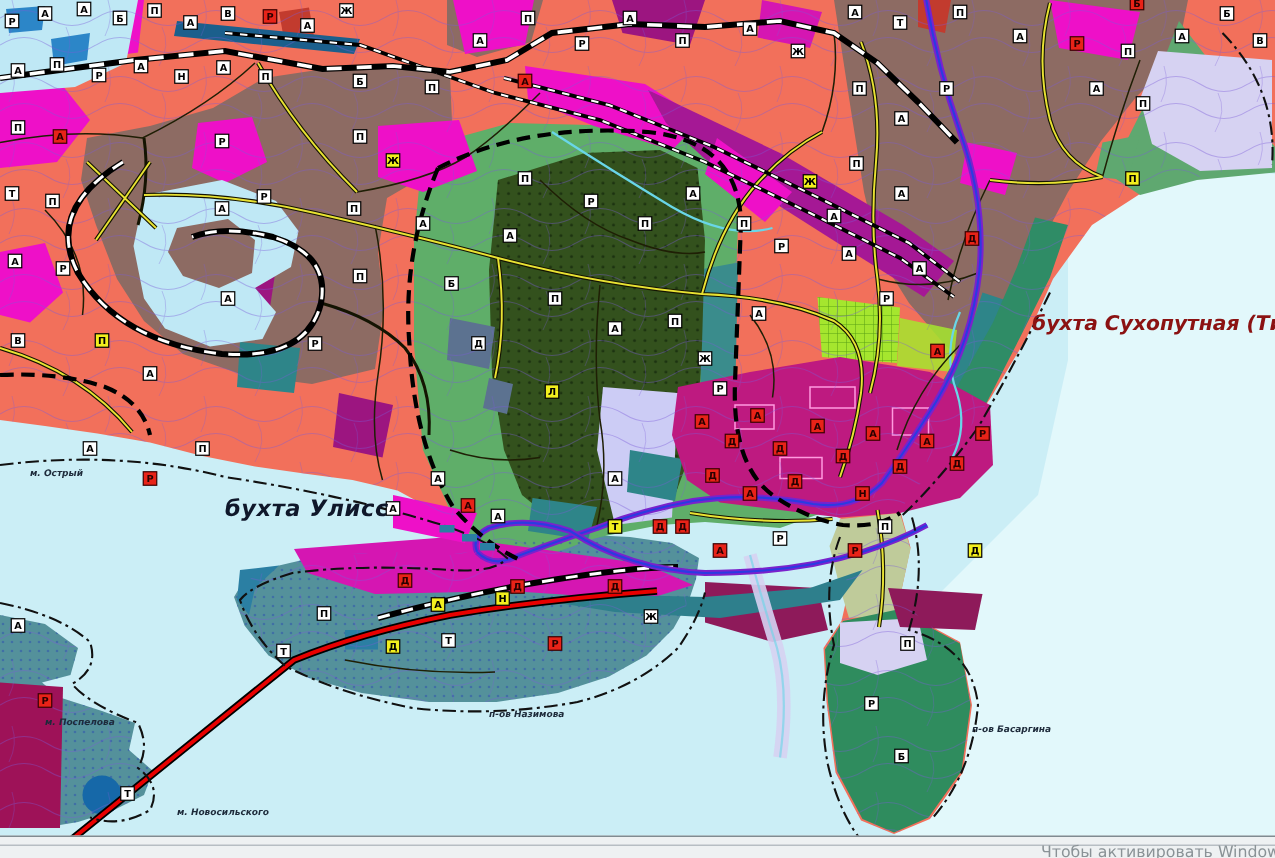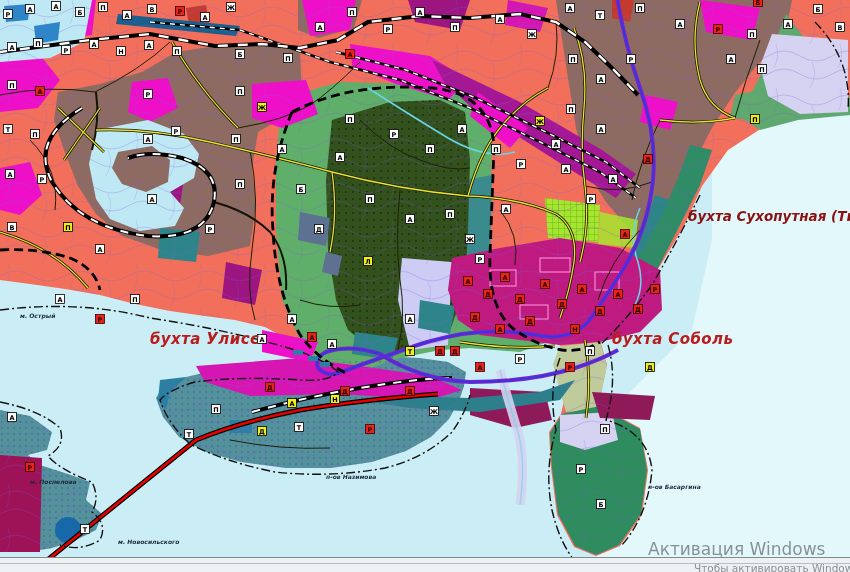--- a/index.html
+++ b/index.html
@@ -1,20 +1,20 @@
 <!DOCTYPE html>
 <html style="--water: #cbeef6; --water_light: #e2f8fb; --water_dark: #2c86c8; --water_band: #1b5f8c; --pond: #1668a8; --salmon: #f2705b; --magenta: #ee10c8; --magenta_dark: #a51895; --magenta_mid: #d516b2; --crimson: #be1a80; --crimson_dark: #8e1a5a; --purple_zone: #9c1580; --brown: #8d6b63; --red_zone: #c23b2e; --forest: #33511d; --green_mid: #5fae69; --green_sea: #2f8c66; --green_spit: #5fa870; --teal: #2e8589; --teal_gray: #54919b; --teal_blue: #2b7fa3; --yellow_green: #a5e62e; --lavender: #d6d2f2; --gray_blue: #5c7290; --tan_strip: #bfcb9a; --road_yellow: #e8e233; --road_red: #e80000; --road_violet: #7a22cc; --road_blue: #2b3be0; --river_cyan: #69d6e8; --label_blue: #1b1b9e; --label_maroon: #8b1212; --contour: #7a5ad8;"><head>
 <meta charset="utf-8">
 <style>
   html,body{margin:0;padding:0;background:#fff;}
   #stage{position:relative;width:850px;height:572px;overflow:hidden;
          font-family:"DejaVu Sans",sans-serif;background:#cbeef6;}
   #mapsvg{position:absolute;left:0;top:0;}
   .maplabel{position:absolute;white-space:nowrap;pointer-events:none;}
-  .bay{font-size:15px;font-weight:bold;font-style:italic;color:#b91c1c;letter-spacing:.4px;}
+  .bay{font-size:15px;font-weight:bold;font-style:italic;color:#0f172a;letter-spacing:.4px;}
   .bay-maroon{font-size:13.5px;font-weight:bold;font-style:italic;color:#8b1212;}
   .tiny{font-size:6px;font-weight:bold;font-style:italic;color:#1d2a3a;}
   .wm1{font-size:17px;color:#7e888d;opacity:.9;}
   .wm2{font-size:10.5px;color:#8a9296;}
   #bottom-strip{position:absolute;left:0;top:557px;width:850px;height:15px;
     background:#eef1f2;border-top:1px solid #80, solid;border-top:1px solid #808b91;}
   #bottom-line{position:absolute;left:0;top:563px;width:850px;height:1px;background:#b7bec3;}
   
   .rd-blk{fill:none;stroke:#1f1f05;stroke-width:1;}
   .rd-blk2{fill:none;stroke:#141402;stroke-width:2;}
@@ -793,26 +793,24 @@
           <text x="650" y="369.6">Д</text>
         </g>
         <g class="mk mk-y">
           <rect x="405.5" y="346.5" width="9" height="9"></rect>
           <text x="410" y="353.6">Т</text>
         </g>
       </g>
 </svg>
 
 <div class="maplabel bay" style="left:150px;top:330px;">бухта Улисс</div>
-<div class="maplabel bay" style="left:612px;top:330px;">бухта Соболь</div>
 <div class="maplabel bay-maroon" style="left:688px;top:208px;">бухта Сухопутная (Тихая)</div>
 <div class="maplabel tiny" style="left:20px;top:312px;">м. Острый</div>
 <div class="maplabel tiny" style="left:30px;top:478px;">м. Поспелова</div>
 <div class="maplabel tiny" style="left:118px;top:538px;">м. Новосильского</div>
 <div class="maplabel tiny" style="left:326px;top:473px;">п-ов Назимова</div>
 <div class="maplabel tiny" style="left:648px;top:483px;">п-ов Басаргина</div>
 
 <div id="bottom-strip"></div>
 <div id="bottom-line"></div>
-<div class="maplabel wm1" style="left:648px;top:539px;">Активация Windows</div>
 <div class="maplabel wm2" style="left:694px;top:562px;">Чтобы активировать Windows, перей</div>
 
 </div>
 
 </body></html>

